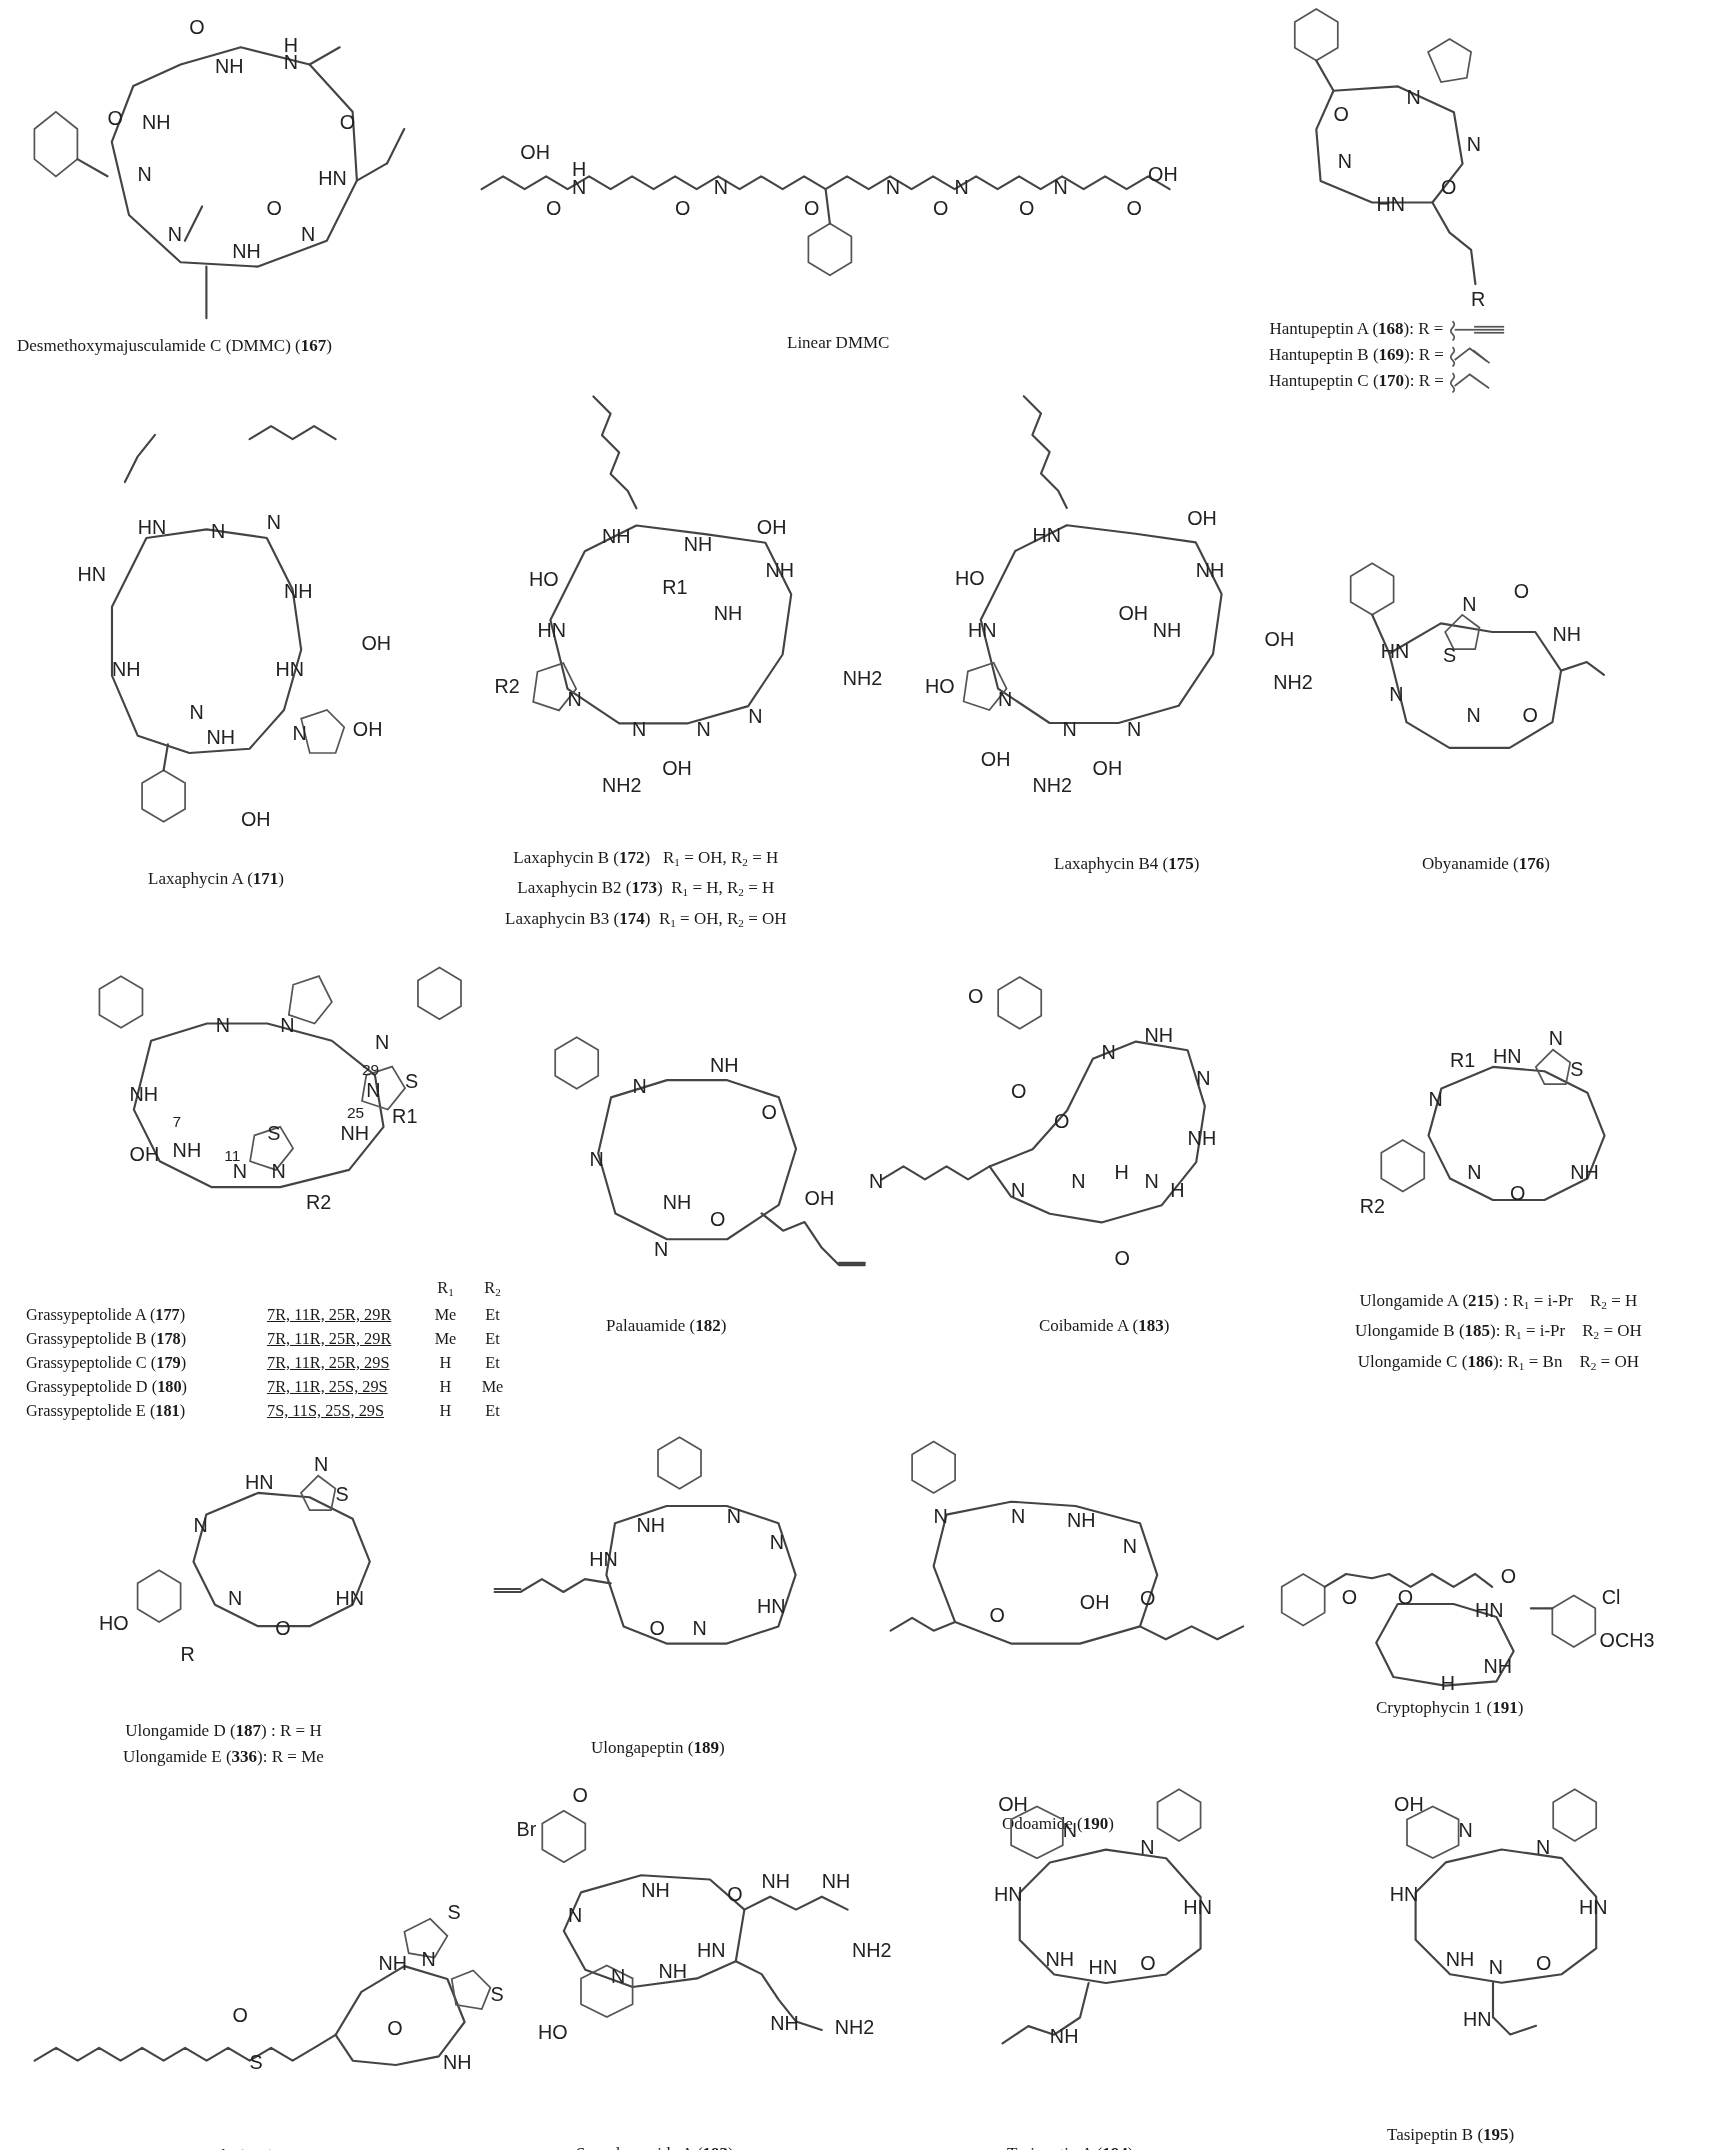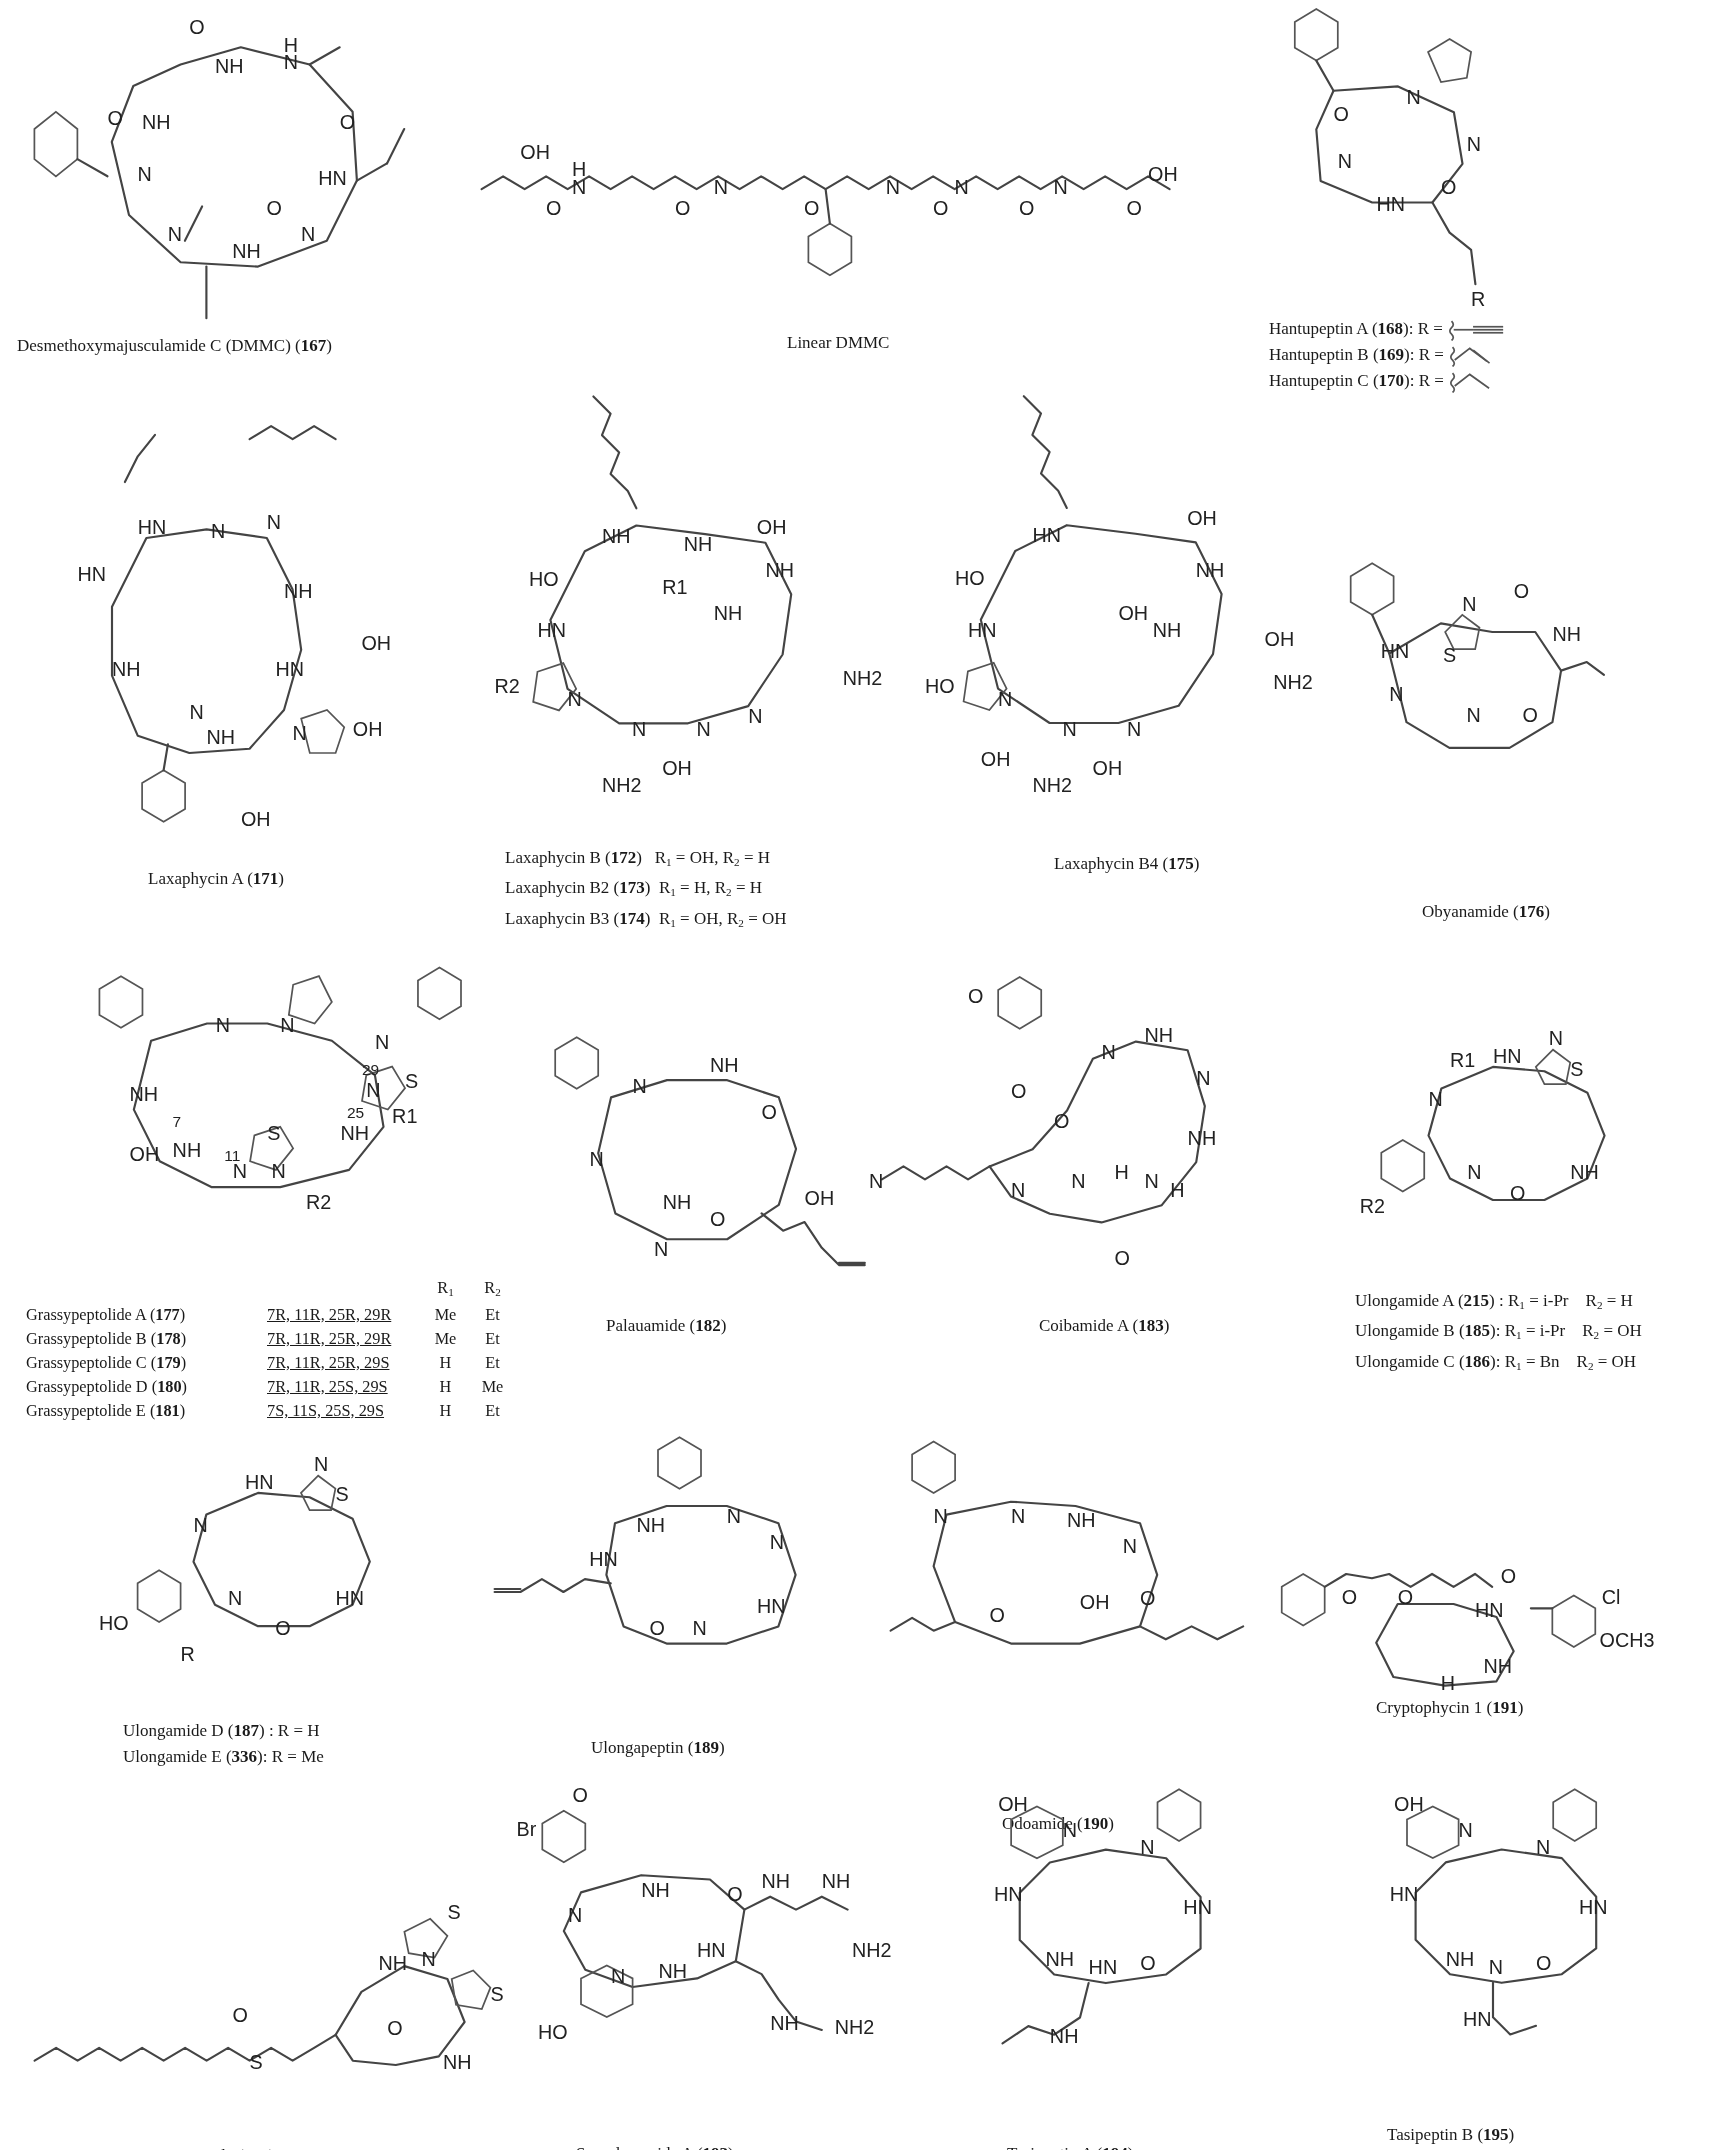--- a/index.html
+++ b/index.html
@@ -7,21 +7,21 @@
          font-family:"Liberation Serif", "DejaVu Serif", serif; color:#1a1a1a; }
   .panel { position:absolute; }
   .panel svg { position:absolute; left:0; top:0; overflow:visible; }
   .bond { stroke:#444; stroke-width:5; fill:none; stroke-linecap:round; stroke-linejoin:round; }
   .bond-thin { stroke:#555; stroke-width:4; fill:none; }
   .atom { font-family:"Liberation Sans", "DejaVu Sans", sans-serif; font-size:46px; fill:#222; }
   .atom-sm { font-family:"Liberation Sans", "DejaVu Sans", sans-serif; font-size:36px; fill:#222; }
   .caption { position:absolute; font-size:17px; white-space:nowrap; color:#1a1a1a;
              font-family:"Liberation Serif", "DejaVu Serif", serif; }
   .caption b { font-weight:bold; }
-  .caption-line { display:block; line-height:26px; white-space:nowrap; }
+  .caption-line { display:block; line-height:26px; white-space:nowrap;text-align:center; }
   .sub { font-size:11.2px; vertical-align:-3.4px; }
   .gtable { position:absolute; left:26px; top:1273px; font-size:16.3px; }
   .gtable .row { display:flex; height:24px; align-items:center; white-space:nowrap; }
   .gtable .c-name { width:241px; }
   .gtable .c-conf { width:155px;text-decoration:underline; }
   .gtable .c-r1 { width:47px; text-align:center; }
   .gtable .c-r2 { width:47px; text-align:center; }
   .gtable .head { height:30px; }
 </style>
 </head>
@@ -210,21 +210,21 @@
     <text class="atom" x="80" y="230">HN</text>
     <text class="atom" x="270" y="120">N</text>
     <text class="atom" x="225" y="240">S</text>
     <text class="atom" x="480" y="190">NH</text>
     <text class="atom" x="100" y="330">N</text>
     <text class="atom" x="280" y="380">N</text>
     <text class="atom" x="410" y="380">O</text>
     <text class="atom" x="390" y="90">O</text>
   </svg>
 </div>
-<div class="caption" style="left:1422px;top:854px;margin-top:48px;">
+<div class="caption" style="left:1422px;top:854px;">
   <span>Obyanamide (</span><b>176</b><span>)</span>
 </div>
 
 <div class="panel" style="left:65px;top:946px;width:495px;height:310px;">
   <svg width="495" height="310" viewBox="0 0 1150 720">
     <polygon class="bond-thin" points="80,100 130,70 180,100 180,160 130,190 80,160"></polygon>
     <polygon class="bond-thin" points="820,80 870,50 920,80 920,140 870,170 820,140"></polygon>
     <polygon class="bond-thin" points="530,90 590,70 620,130 580,180 520,160"></polygon>
     <polygon class="bond" points="200,220 330,180 470,180 620,220 720,300 740,420 660,520 500,560 340,560 220,500 160,380"></polygon>
     <polygon class="bond-thin" points="700,300 760,280 790,330 750,380 690,360"></polygon>

